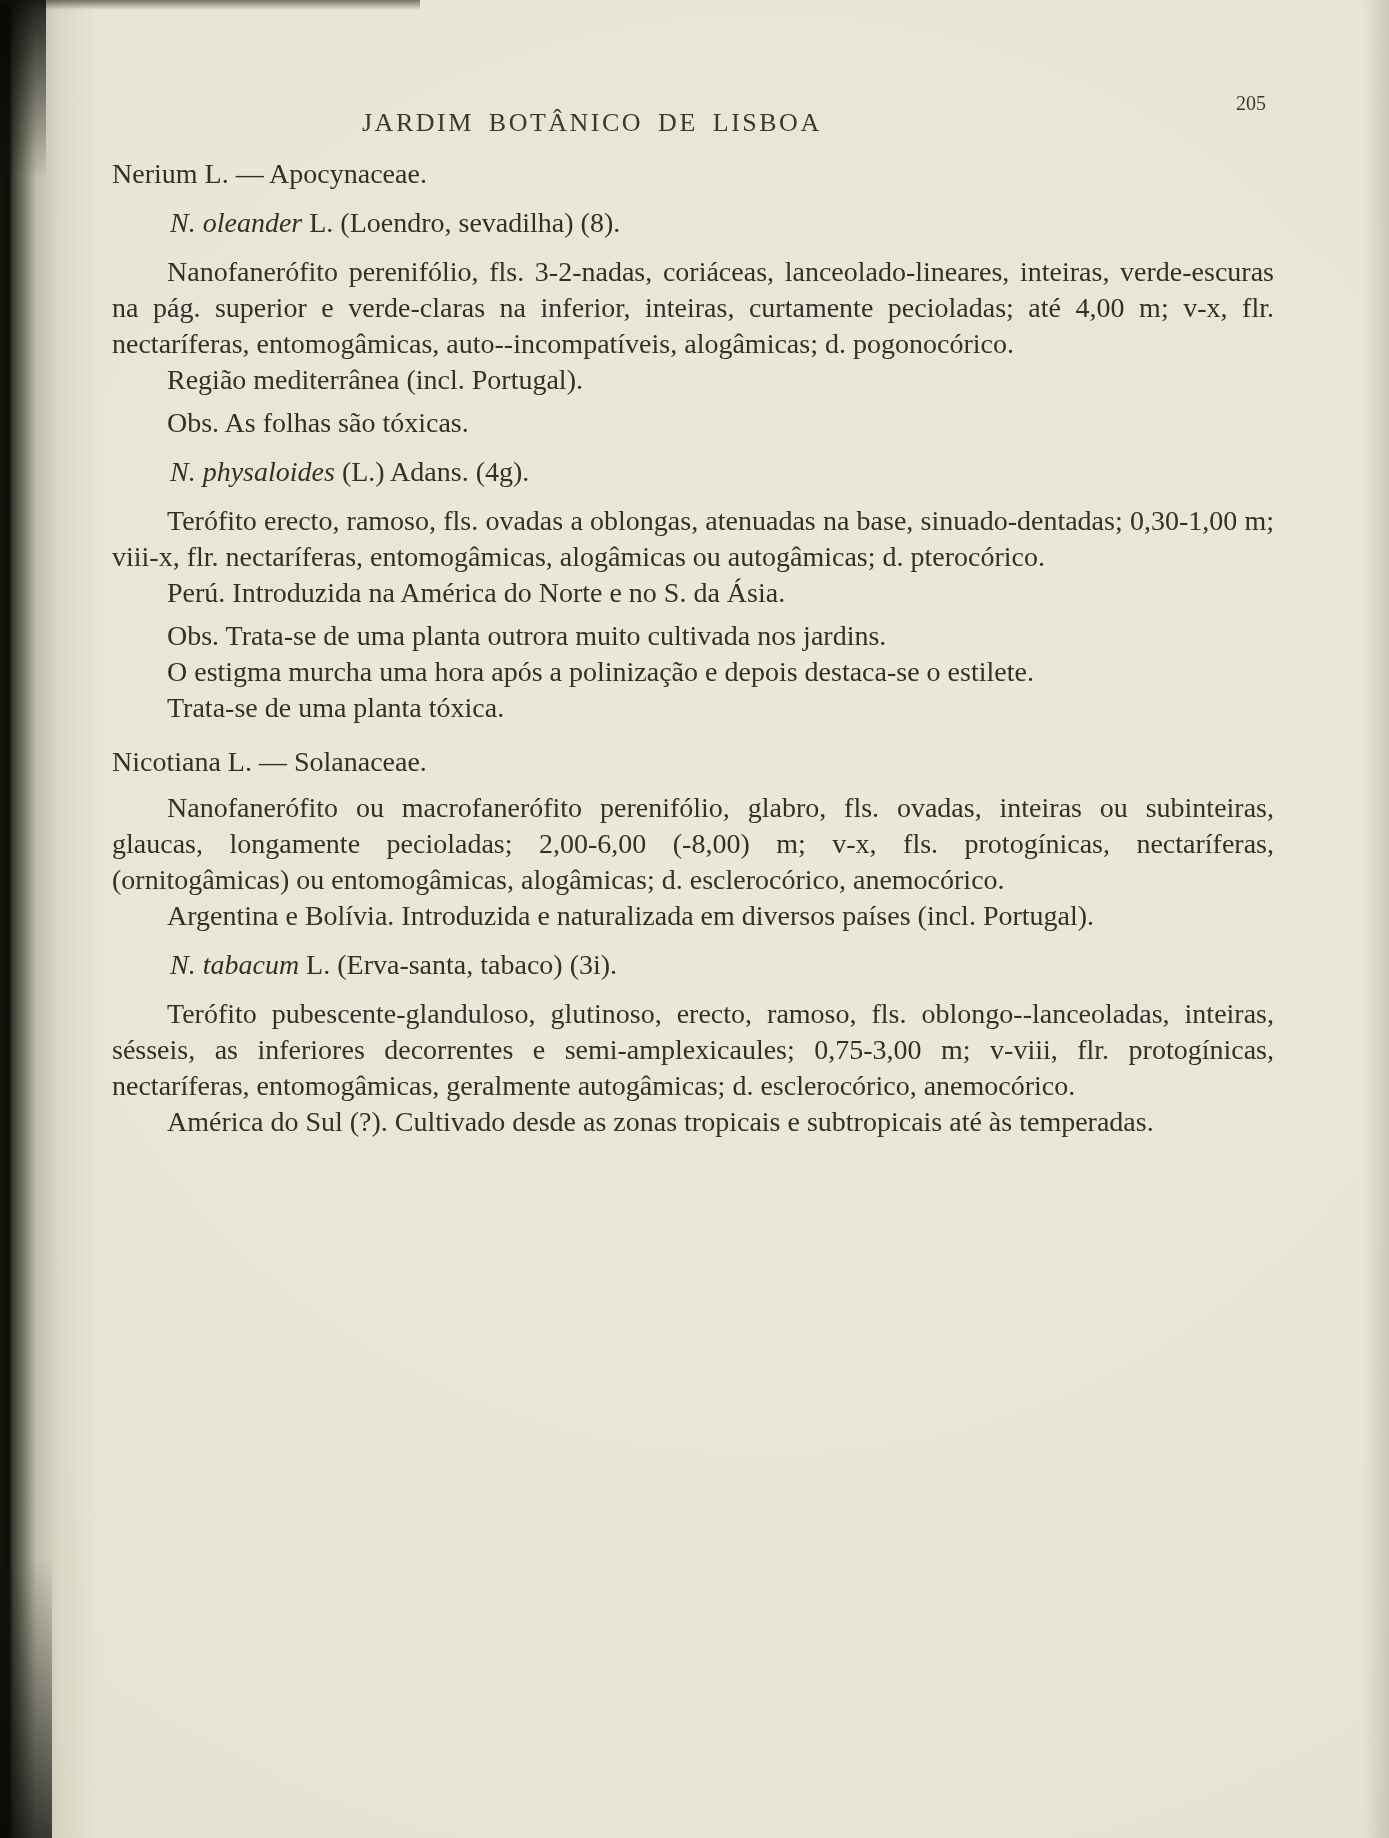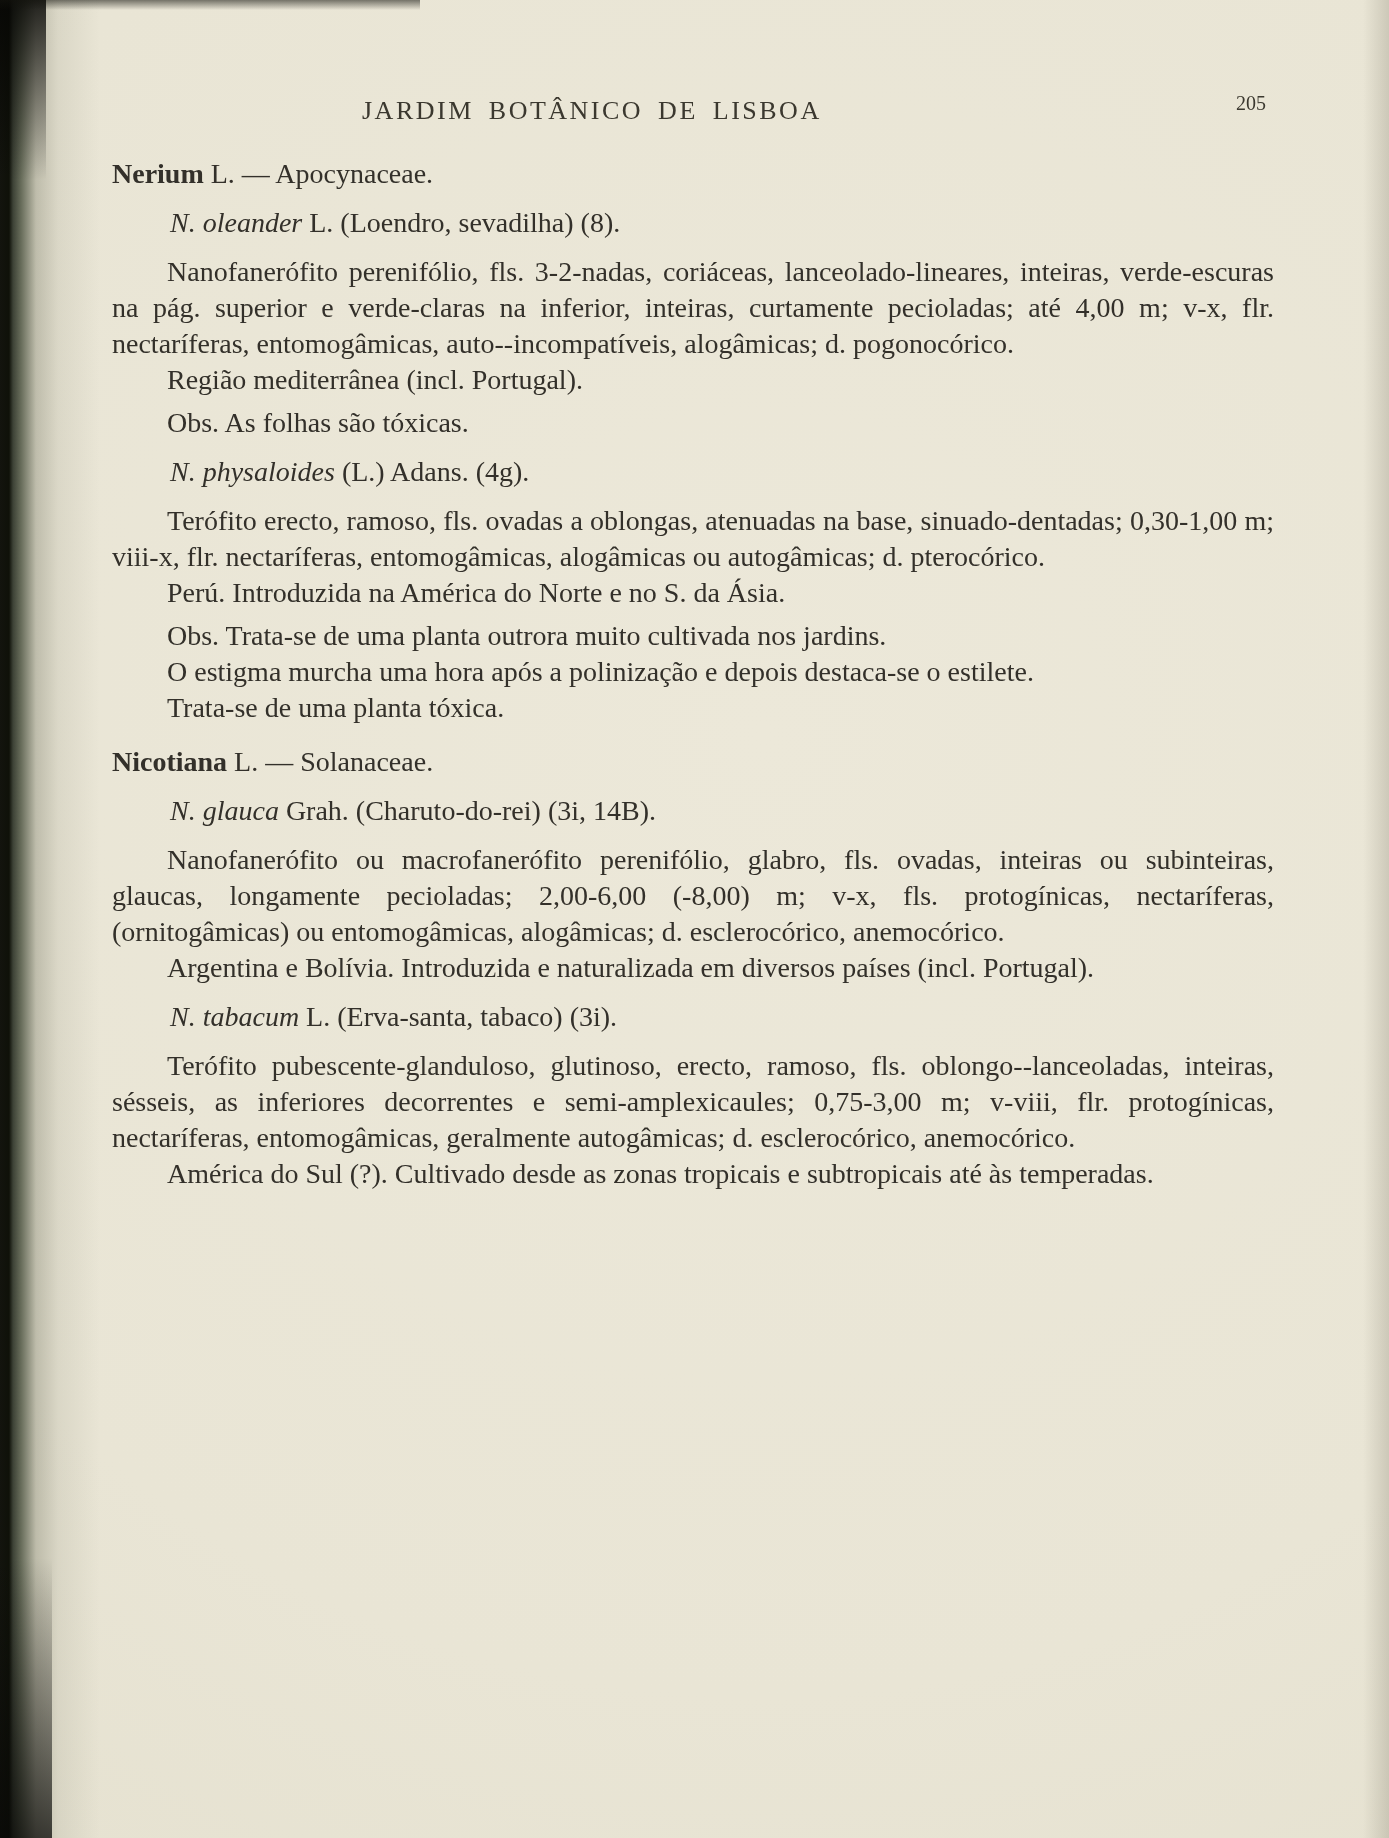--- a/index.html
+++ b/index.html
@@ -38,28 +38,28 @@
     position: absolute; left: 0; top: 0; height: 10px; width: 420px;
     background: linear-gradient(180deg, rgba(20,20,14,0.55), rgba(20,20,14,0));
     pointer-events: none;
   }
 
   .text-block {
     position: absolute; left: 112px; top: 92px; width: 1162px;
   }
   .header { position: relative; height: 40px; margin-bottom: 24px; }
   .header-title {
-    position: absolute; left: 250px; top: 4px;
+    position: absolute; left: 250px; top: 16px;
     font-size: 26px; letter-spacing: 2.5px; word-spacing: 6px; color: #3b382f;
   }
   .header-page { position: absolute; right: 8px; top: 0; font-size: 20px; color: #3b382f; }
 
   .para { margin: 0; font-size: 28px; line-height: 36px; text-align: justify; }
   .genus { margin: 18px 0 10px 0; text-align: left; }
-  .genus .lead { font-weight: 700; margin-top: 27px; }
+  .genus .lead { font-weight: 400; margin-top: 27px; }
   .species { margin: 13px 0 13px 0; text-indent: 58px; text-align: left; }
   .species .lead { font-style: italic; }
   .body { text-indent: 55px; }
   .spaced { margin-top: 7px; }
 </style>
 </head>
 <body>
 
 <div class="scan">
   <div class="binding"></div>
@@ -85,21 +85,20 @@
     <p class="para species"><span class="lead">N. physaloides</span><span> (L.) Adans. (4g).</span></p>
 
     <p class="para body">Terófito erecto, ramoso, fls. ovadas a oblongas, atenuadas na base, sinuado-dentadas; 0,30-1,00 m; viii-x, flr. nectaríferas, entomogâmicas, alogâmicas ou autogâmicas; d. pterocórico.</p>
     <p class="para body">Perú. Introduzida na América do Norte e no S. da Ásia.</p>
     <p class="para body spaced">Obs. Trata-se de uma planta outrora muito cultivada nos jardins.</p>
     <p class="para body">O estigma murcha uma hora após a polinização e depois destaca-se o estilete.</p>
     <p class="para body">Trata-se de uma planta tóxica.</p>
 
     <p class="para genus"><span class="lead">Nicotiana</span><span> L. — Solanaceae.</span></p>
 
-    <p class="para species"><span class="lead">N. glauca</span><span> Grah. (Charuto-do-rei) (3i, 14B).</span></p>
 
     <p class="para body">Nanofanerófito ou macrofanerófito perenifólio, glabro, fls. ovadas, inteiras ou subinteiras, glaucas, longamente pecioladas; 2,00-6,00 (-8,00) m; v-x, fls. protogínicas, nectaríferas, (ornitogâmicas) ou entomogâmicas, alogâmicas; d. esclerocórico, anemocórico.</p>
     <p class="para body">Argentina e Bolívia. Introduzida e naturalizada em diversos países (incl. Portugal).</p>
 
     <p class="para species"><span class="lead">N. tabacum</span><span> L. (Erva-santa, tabaco) (3i).</span></p>
 
     <p class="para body">Terófito pubescente-glanduloso, glutinoso, erecto, ramoso, fls. oblongo--lanceoladas, inteiras, sésseis, as inferiores decorrentes e semi-amplexicaules; 0,75-3,00 m; v-viii, flr. protogínicas, nectaríferas, entomogâmicas, geralmente autogâmicas; d. esclerocórico, anemocórico.</p>
     <p class="para body">América do Sul (?). Cultivado desde as zonas tropicais e subtropicais até às temperadas.</p>
 
   </div>

